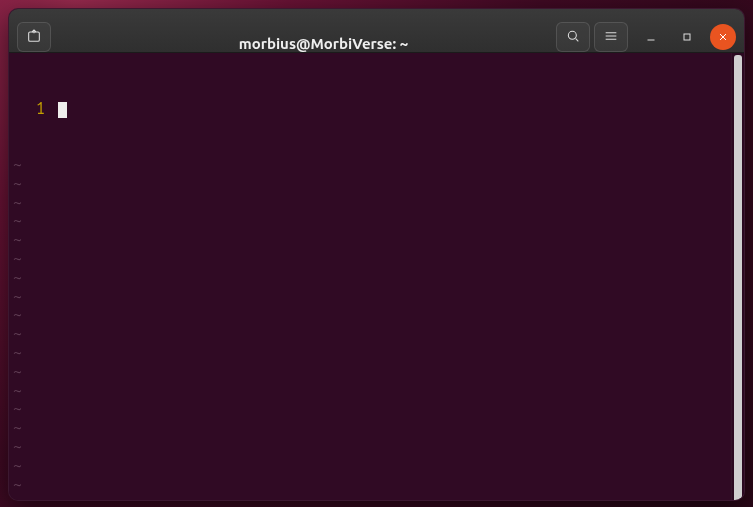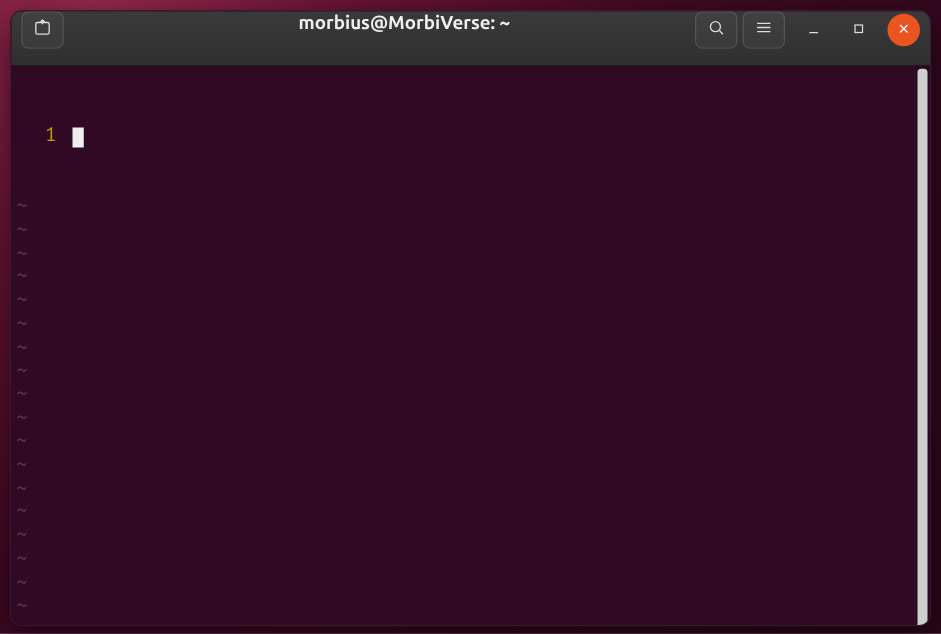--- a/index.html
+++ b/index.html
@@ -13,21 +13,21 @@
     background: #300a24;
     border-radius: 10px;
     overflow: hidden;
     box-shadow: 0 8px 30px rgba(0,0,0,.6);
     display: flex; flex-direction: column;
     border: 1px solid rgba(255,255,255,.06);
   }
   .titlebar {
     height: 44px; flex: 0 0 44px;
     background: linear-gradient(#3a3a3a,#2f2f2f);
-    display: flex; align-items: flex-start; gap: 6px;
+    display: flex; align-items: flex-end; gap: 6px;
     padding: 0 8px;
     border-bottom: 1px solid #1b1b1b;
     color: #e6e6e6;
   }
   .tb-btn {
     width: 34px; height: 30px; border-radius: 6px;
     background: rgba(255,255,255,.04);
     border: 1px solid rgba(255,255,255,.12);
     display: flex; align-items: center; justify-content: center;
     color: #ddd;

